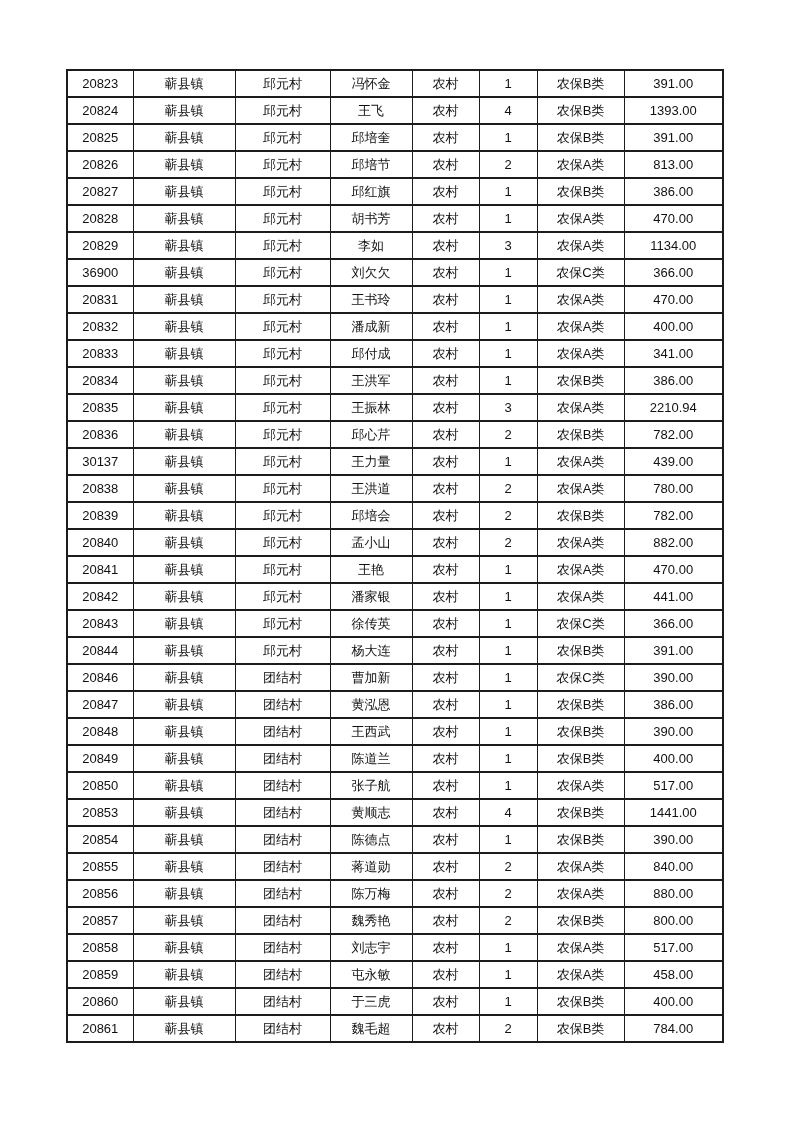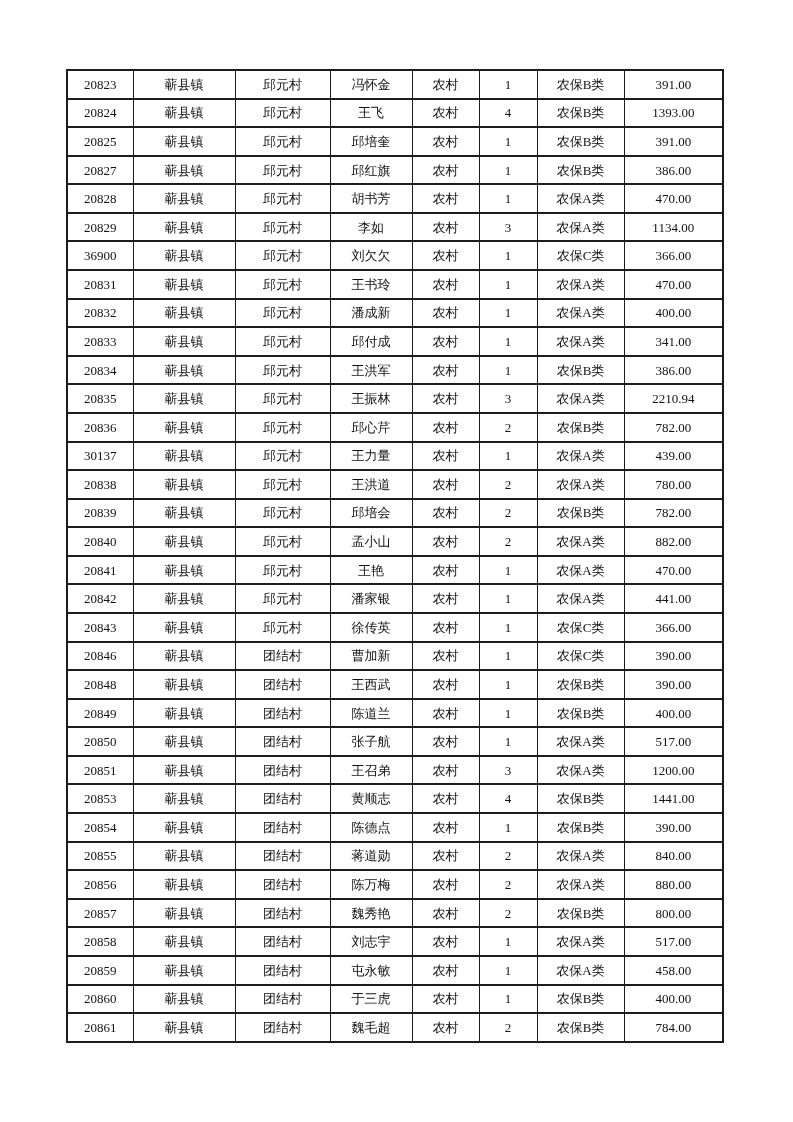--- a/index.html
+++ b/index.html
@@ -6,21 +6,21 @@
     margin: 0;
     padding: 0;
     background: #ffffff;
   }
   .page {
     position: relative;
     width: 793px;
     height: 1122px;
     background: #ffffff;
     overflow: hidden;
-    font-family: Liberation Serif, serif;
+    font-family: Liberation Sans, sans-serif;
     color: #111111;
   }
   table.records {
     position: absolute;
     left: 66px;
     top: 69px;
     width: 656px;
     height: 974px;
     border-collapse: collapse;
     table-layout: fixed;
@@ -88,20 +88,30 @@
           <td>20825</td>
           <td>蕲县镇</td>
           <td>邱元村</td>
           <td>邱培奎</td>
           <td>农村</td>
           <td>1</td>
           <td>农保B类</td>
           <td>391.00</td>
         </tr>
         <tr>
+          <td>20826</td>
+          <td>蕲县镇</td>
+          <td>邱元村</td>
+          <td>邱培节</td>
+          <td>农村</td>
+          <td>2</td>
+          <td>农保A类</td>
+          <td>813.00</td>
+        </tr>
+        <tr>
           <td>20827</td>
           <td>蕲县镇</td>
           <td>邱元村</td>
           <td>邱红旗</td>
           <td>农村</td>
           <td>1</td>
           <td>农保B类</td>
           <td>386.00</td>
         </tr>
         <tr>
@@ -258,30 +268,50 @@
           <td>20843</td>
           <td>蕲县镇</td>
           <td>邱元村</td>
           <td>徐传英</td>
           <td>农村</td>
           <td>1</td>
           <td>农保C类</td>
           <td>366.00</td>
         </tr>
         <tr>
+          <td>20844</td>
+          <td>蕲县镇</td>
+          <td>邱元村</td>
+          <td>杨大连</td>
+          <td>农村</td>
+          <td>1</td>
+          <td>农保B类</td>
+          <td>391.00</td>
+        </tr>
+        <tr>
           <td>20846</td>
           <td>蕲县镇</td>
           <td>团结村</td>
           <td>曹加新</td>
           <td>农村</td>
           <td>1</td>
           <td>农保C类</td>
           <td>390.00</td>
         </tr>
         <tr>
+          <td>20847</td>
+          <td>蕲县镇</td>
+          <td>团结村</td>
+          <td>黄泓恩</td>
+          <td>农村</td>
+          <td>1</td>
+          <td>农保B类</td>
+          <td>386.00</td>
+        </tr>
+        <tr>
           <td>20848</td>
           <td>蕲县镇</td>
           <td>团结村</td>
           <td>王西武</td>
           <td>农村</td>
           <td>1</td>
           <td>农保B类</td>
           <td>390.00</td>
         </tr>
         <tr>
@@ -296,30 +326,20 @@
         </tr>
         <tr>
           <td>20850</td>
           <td>蕲县镇</td>
           <td>团结村</td>
           <td>张子航</td>
           <td>农村</td>
           <td>1</td>
           <td>农保A类</td>
           <td>517.00</td>
-        </tr>
-        <tr>
-          <td>20851</td>
-          <td>蕲县镇</td>
-          <td>团结村</td>
-          <td>王召弟</td>
-          <td>农村</td>
-          <td>3</td>
-          <td>农保A类</td>
-          <td>1200.00</td>
         </tr>
         <tr>
           <td>20853</td>
           <td>蕲县镇</td>
           <td>团结村</td>
           <td>黄顺志</td>
           <td>农村</td>
           <td>4</td>
           <td>农保B类</td>
           <td>1441.00</td>

